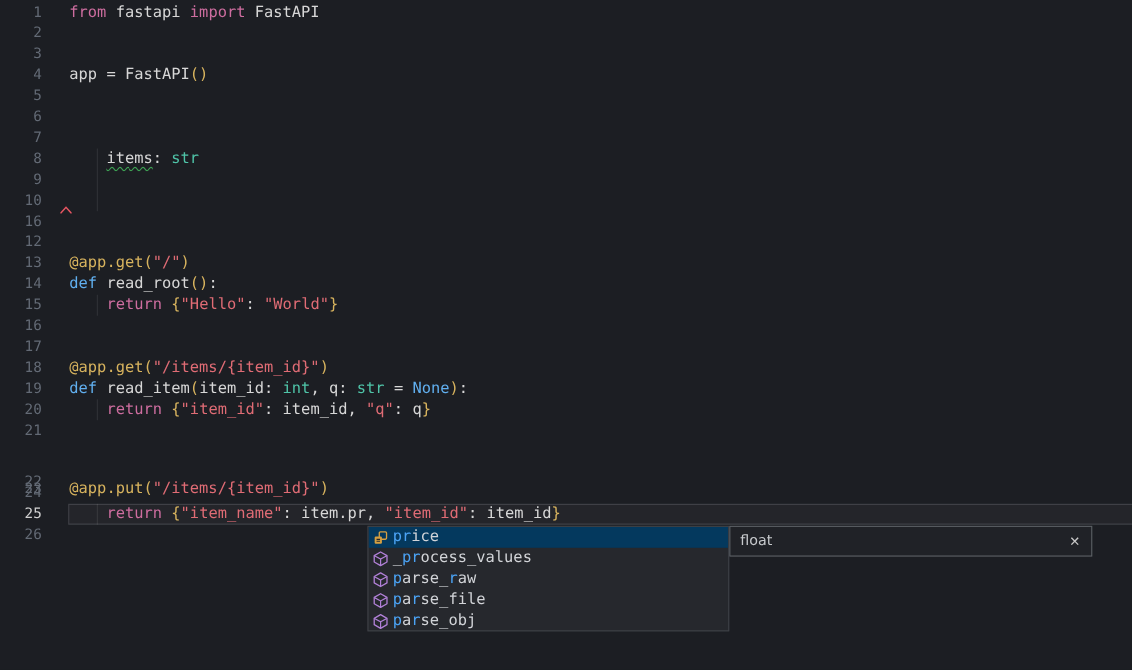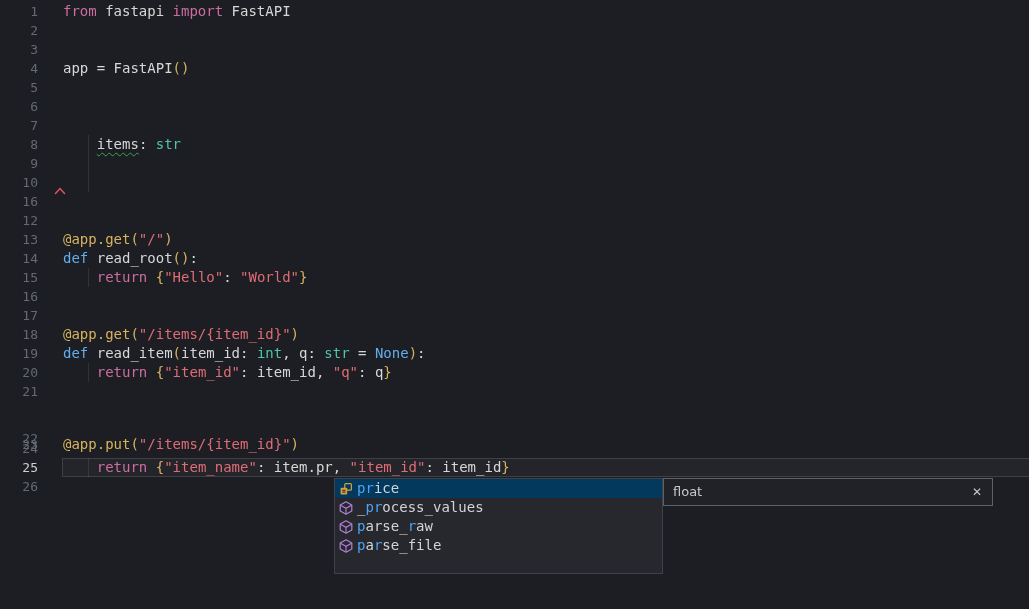--- a/index.html
+++ b/index.html
@@ -110,19 +110,26 @@
           </svg></span>
         <span class="slabel"><span class="match">p</span><span>a</span><span>r</span><span>s</span><span>e</span><span>_</span><span class="match">r</span><span>a</span><span>w</span></span>
       </div>
       <div class="suggest-row">
         <span class="sicon"><svg width="16" height="16" viewBox="0 0 16 16">
             <path d="M8 1.8 L13.8 5.1 V10.9 L8 14.2 L2.2 10.9 V5.1 Z" fill="none" stroke="var(--icon-purple)" stroke-width="1.2" stroke-linejoin="round"></path>
             <path d="M2.4 5.3 L8 8.3 L13.6 5.3 M8 8.3 V14" fill="none" stroke="var(--icon-purple)" stroke-width="1.1"></path>
           </svg></span>
         <span class="slabel"><span class="match">p</span><span>a</span><span class="match">r</span><span>s</span><span>e</span><span>_</span><span>f</span><span>i</span><span>l</span><span>e</span></span>
       </div>
+      <div class="suggest-row">
+        <span class="sicon"><svg width="16" height="16" viewBox="0 0 16 16">
+            <path d="M8 1.8 L13.8 5.1 V10.9 L8 14.2 L2.2 10.9 V5.1 Z" fill="none" stroke="var(--icon-purple)" stroke-width="1.2" stroke-linejoin="round"></path>
+            <path d="M2.4 5.3 L8 8.3 L13.6 5.3 M8 8.3 V14" fill="none" stroke="var(--icon-purple)" stroke-width="1.1"></path>
+          </svg></span>
+        <span class="slabel"><span class="match">p</span><span>a</span><span class="match">r</span><span>s</span><span>e</span><span>_</span><span>o</span><span>b</span><span>j</span></span>
+      </div>
     </div>
 
   <div class="detail">
     <span class="dtext">float</span>
     <span class="dclose">✕</span>
   </div>
 </div>
 
 </body></html>

